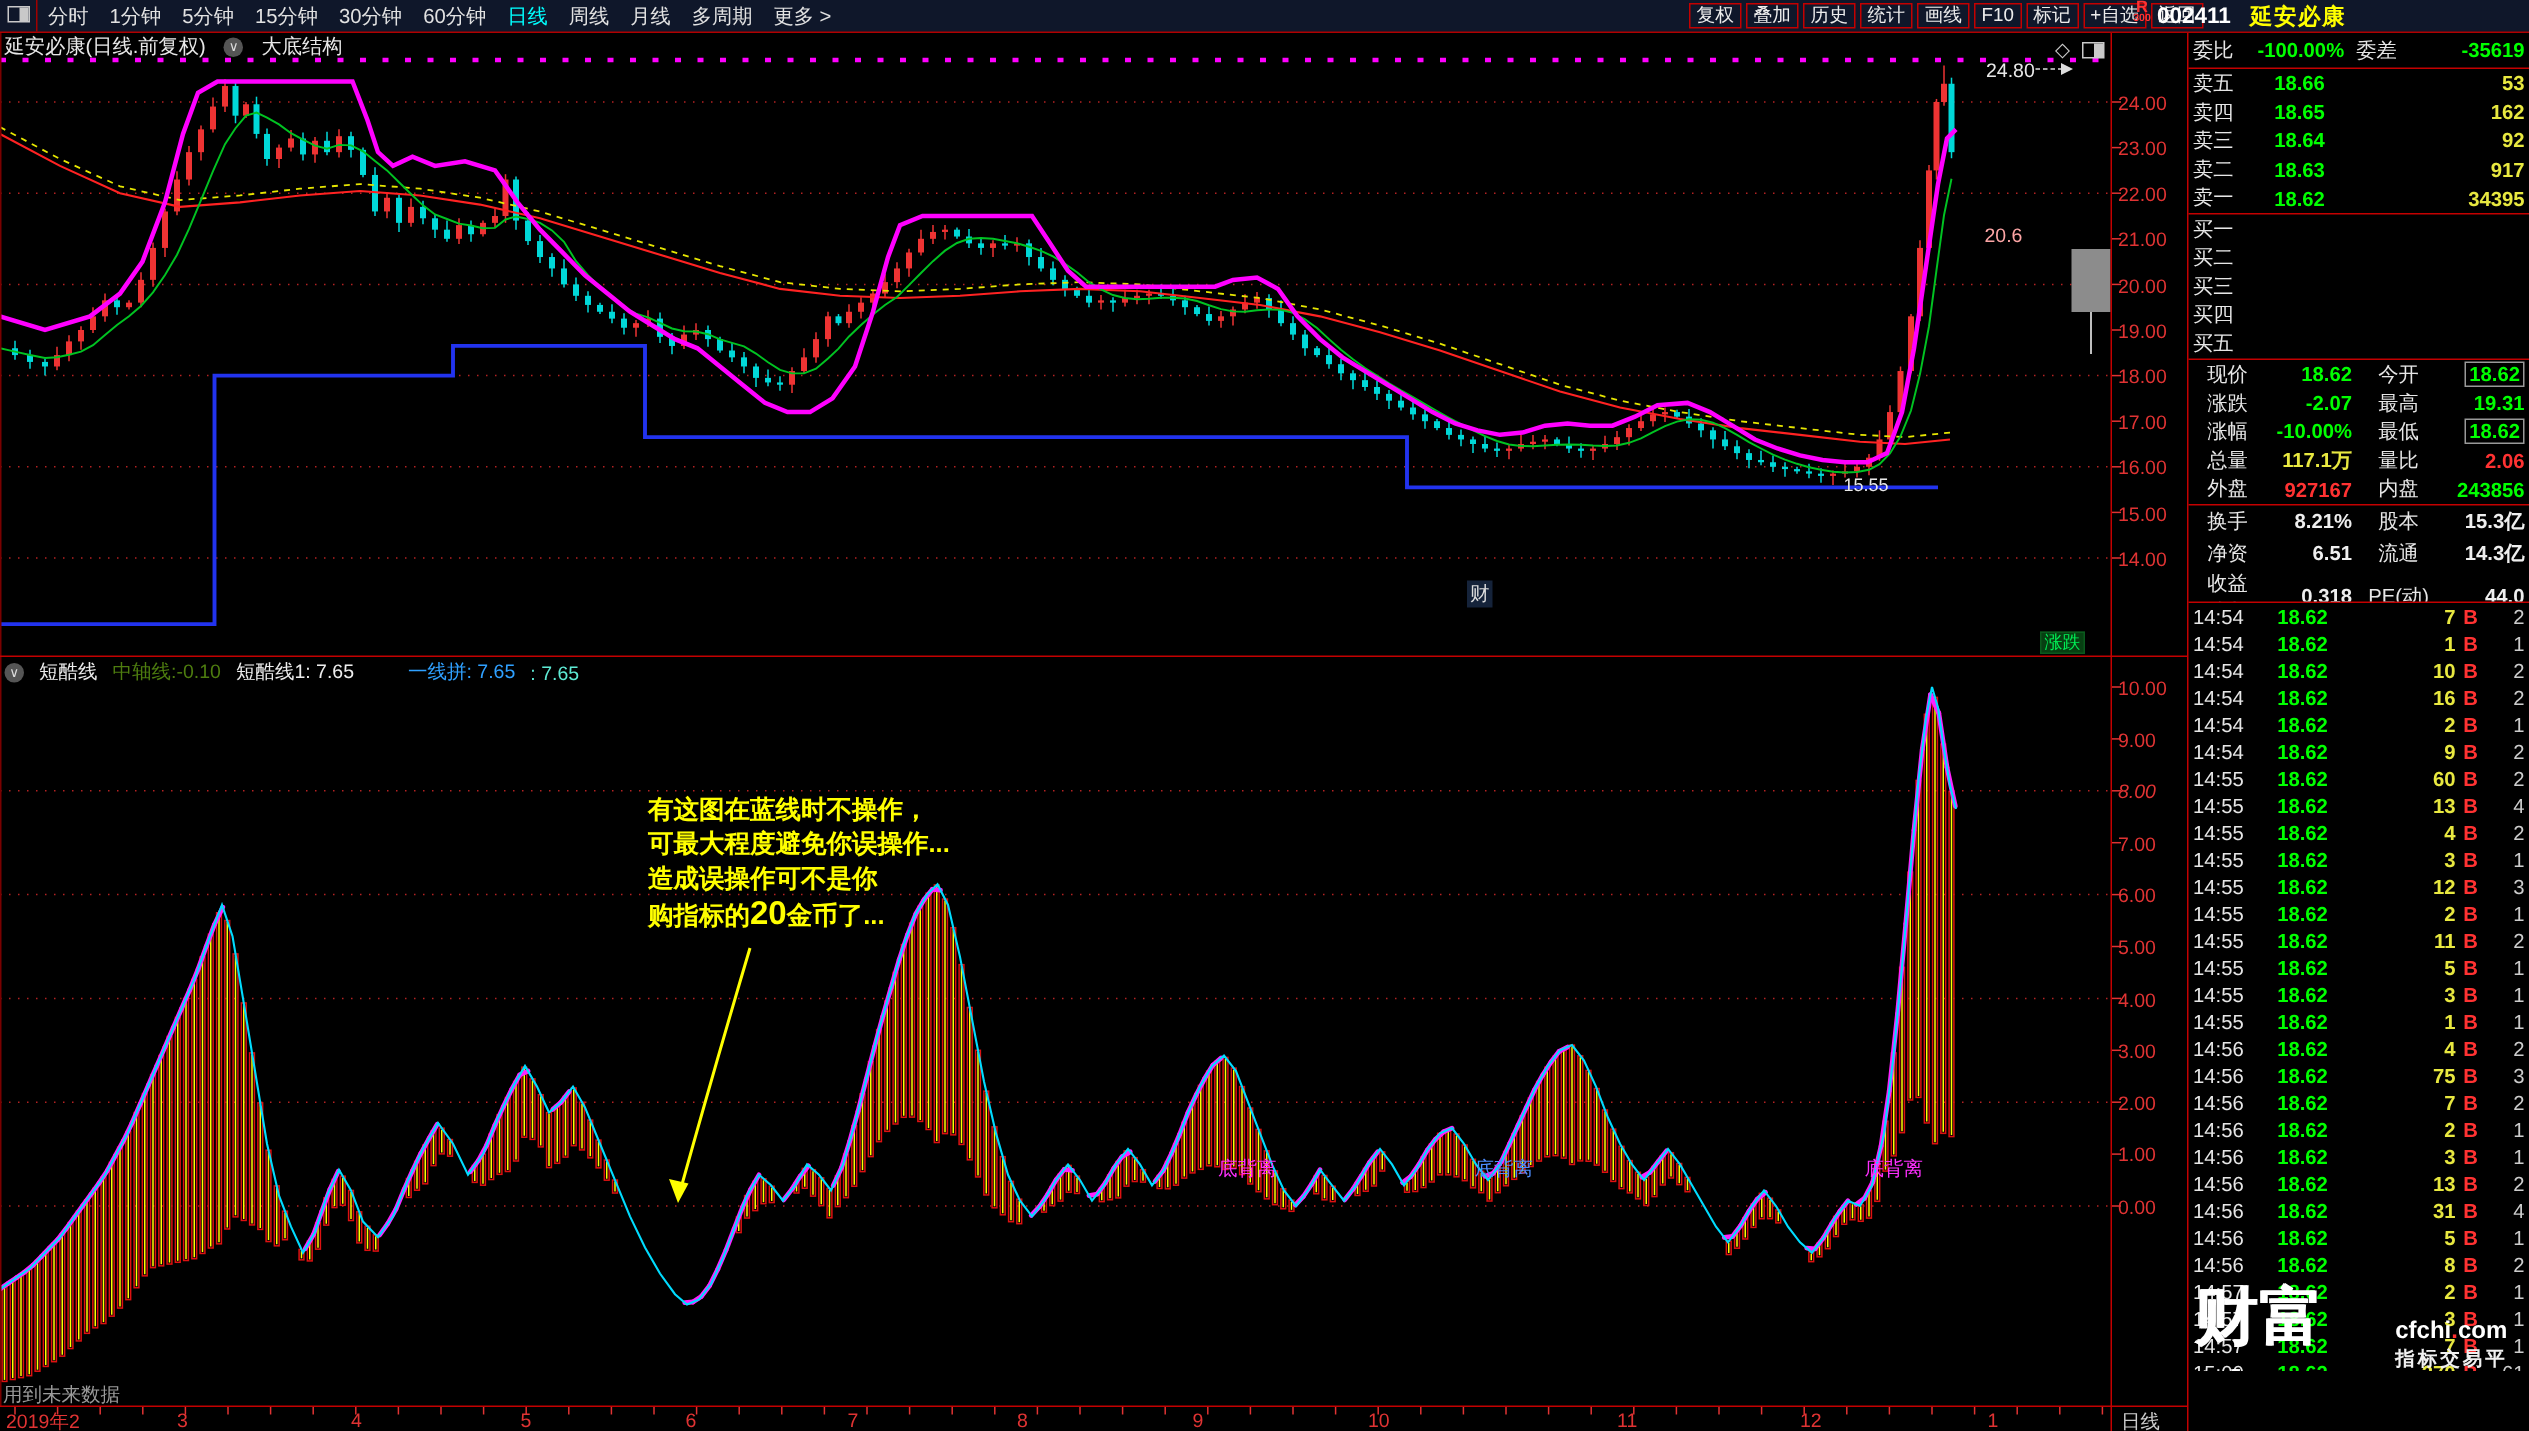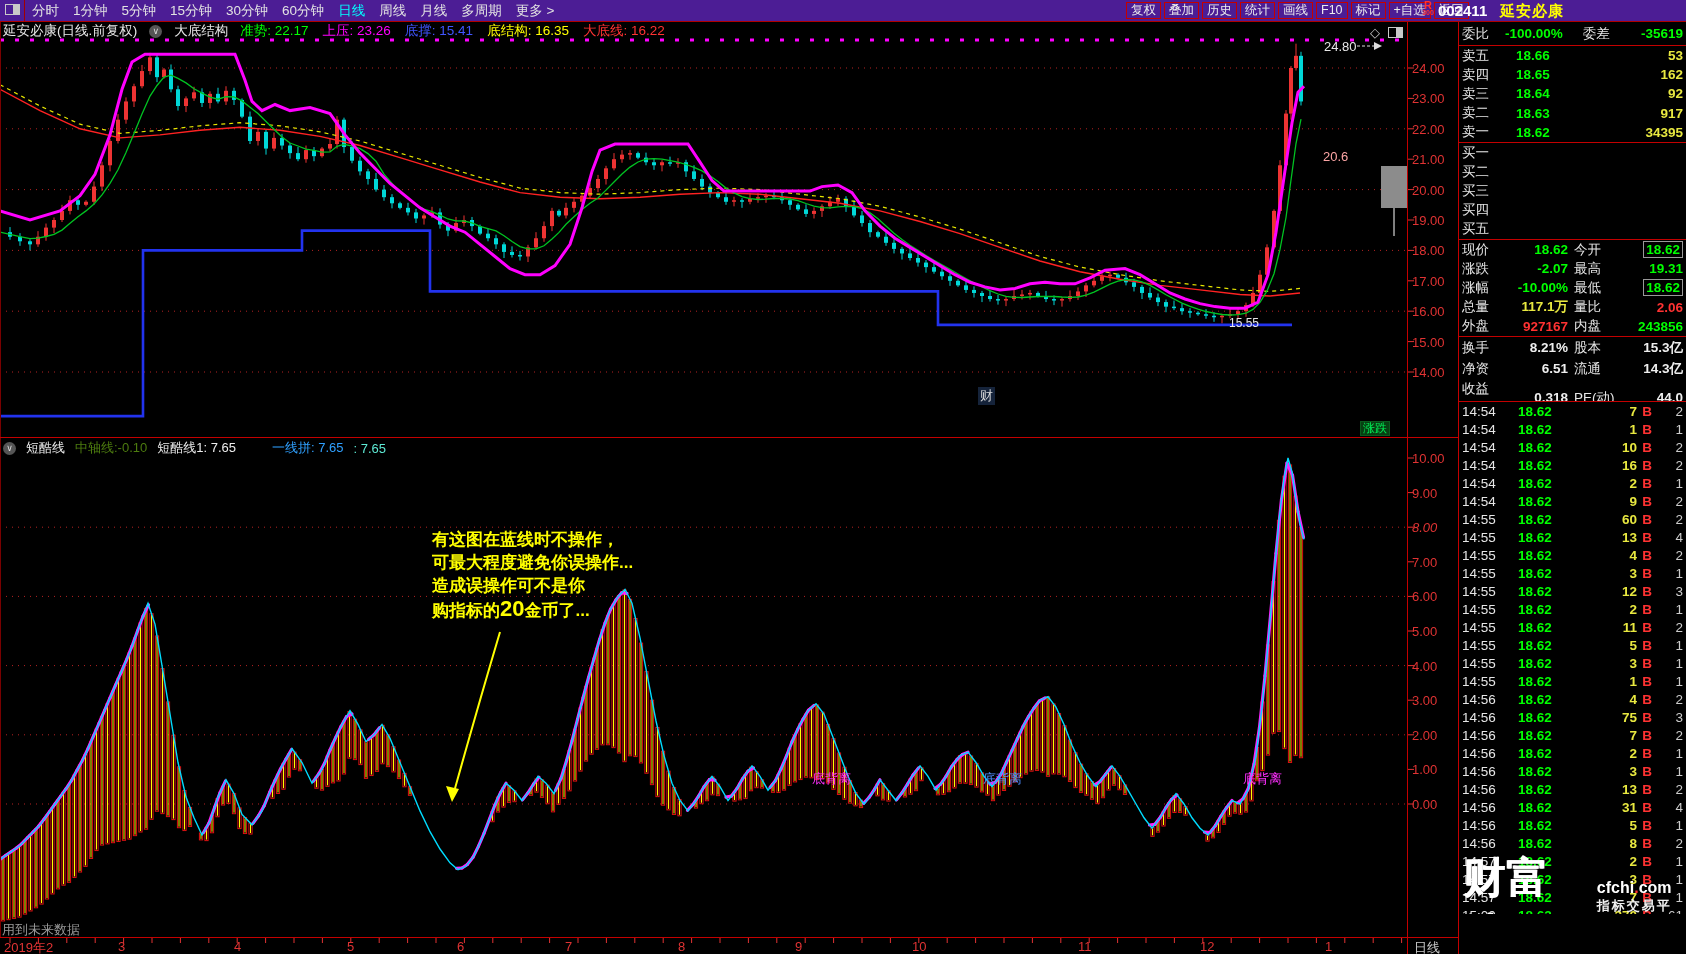--- a/index.html
+++ b/index.html
@@ -1,21 +1,21 @@
 <!DOCTYPE html>
 <html><head>
 <meta charset="utf-8">
 <style>
   html,body{margin:0;padding:0;background:#000;}
   body{width:1686px;height:954px;overflow:hidden;font-family:"Liberation Sans","DejaVu Sans",sans-serif;}
   #app{position:relative;width:1686px;height:954px;background:#000;color:#ddd;}
   .abs{position:absolute;}
 
   
-  #topbar{position:absolute;left:0;top:0;width:1686px;height:21px;border-bottom:1px solid #b00000;background:#4c1d95;}
+  #topbar{position:absolute;left:0;top:0;width:1686px;height:21px;border-bottom:1px solid #b00000;background:#0f172a;}
   .winicon{display:inline-block;width:13px;height:9px;border:1px solid #c9c9c9;position:relative;}
   .winicon i{position:absolute;right:0;top:0;width:6px;height:9px;background:#c9c9c9;}
   #layout-icon{position:absolute;left:5px;top:4px;}
   #menu-sep{position:absolute;left:24px;top:0;width:1px;height:21px;background:#a00000;}
   #menu-left{position:absolute;left:32px;top:0;height:21px;display:flex;gap:14px;align-items:center;font-size:13.5px;color:#e2e2e2;white-space:nowrap;}
   .mitem.sel{color:#00ffff;}
   #menu-right{position:absolute;left:1126px;top:2px;display:flex;gap:3px;}
   .btn{border:1px solid #c40000;color:#ececec;font-size:12.5px;line-height:15px;height:15px;padding:0 4px;white-space:nowrap;}
   #badge{position:absolute;left:1421px;top:1px;width:14px;line-height:8px;text-align:center;color:#ff3333;font-weight:bold;}
   #badge .r{font-size:11px;display:block;}
@@ -59,21 +59,21 @@
   .orow .vol{flex:1;text-align:right;font-weight:bold;color:#e8e840;}
   .green{color:#00ff00;}
   .red{color:#ff3232;}
   .yellow{color:#e8e840;}
   .white{color:#eeeeee;}
   .boxed{border:1px solid #999;padding:0 2px;}
   #sec-ratio{height:23px;display:flex;align-items:center;padding:0 3px;}
   #sec-ratio .lab{color:#e6e6e6;}
   #sec-ratio .v{font-weight:bold;color:#00ff00;}
   .qrow{display:grid;grid-template-columns:46px 66px 50px 1fr;align-items:center;padding:0 3px;}
-  .qrow .ql{color:#e6e6e6;}
+  .qrow .ql{color:#e6e6e6;text-align:center;}
   .qrow .qv{text-align:right;font-weight:bold;padding-right:6px;}
   .qrow .qv2{text-align:right;font-weight:bold;}
   .frow{display:flex;align-items:center;padding:0 3px;}
   .frow .lab{width:62px;color:#e6e6e6;}
   .frow .bar{height:8px;background:#f32222;margin-right:6px;}
   .frow .val{flex:1;text-align:right;font-weight:bold;color:#ff3232;}
   .frow .pct{width:38px;text-align:right;font-weight:bold;color:#ff3232;}
   #sec-tape{border-bottom:none;}
   .trow{display:grid;grid-template-columns:42px 62px 1fr 20px 26px;align-items:center;height:18px;padding:0 3px;font-size:13.5px;}
   .trow .t{color:#e6e6e6;}
@@ -1094,27 +1094,20 @@
       <span class="s">300</span>
     </span>
     <span id="stock-code">002411</span>
     <span id="stock-name">延安必康</span>
   </div>
 
   <div id="titlebar">
     <span class="inst">延安必康(日线.前复权)</span>
     <span class="circ">∨</span>
     <span class="ind">大底结构</span>
-    <span id="title-fields" style="display:flex;gap:14px;">
-        <span style="color: rgb(0, 255, 0);">准势: 22.17</span>
-        <span style="color: rgb(255, 0, 255);">上压: 23.26</span>
-        <span style="color: rgb(64, 85, 255);">底撑: 15.41</span>
-        <span style="color: rgb(255, 255, 0);">底结构: 16.35</span>
-        <span style="color: rgb(255, 51, 51);">大底线: 16.22</span>
-      </span>
   </div>
 
   <div id="chart-icons">
     <span>◇</span>
     <span class="winicon">
         <i></i>
       </span>
   </div>
   <span id="peak-label">24.80</span>
   <span id="box-label">20.6</span>
@@ -1183,21 +1176,21 @@
       <span class="datelabel" style="left: 1078px;">11</span>
       <span class="datelabel" style="left: 1200px;">12</span>
       <span class="datelabel" style="left: 1325px;">1</span>
     </div>
   <span id="period-label">日线</span>
 
   <div id="right-panel">
     <div id="sec-ratio" class="sec">
       <span class="lab">委比</span>&nbsp;
       <span class="v" style="width:70px;text-align:right">-100.00%</span>
-      <span class="lab" style="margin-left:20px">委差</span>
+      <span class="lab" style="margin-left:8px">委差</span>
       <span class="v" style="flex:1;text-align:right">-35619</span>
     </div>
     <div id="sec-sells" class="sec" style="height:96px">
         <div class="orow" style="height: 19.2px;">
           <span class="lab">卖五</span>
           <span class="prc green">18.66</span>
           <span class="vol">53</span>
         </div>
         <div class="orow" style="height: 19.2px;">
           <span class="lab">卖四</span>

